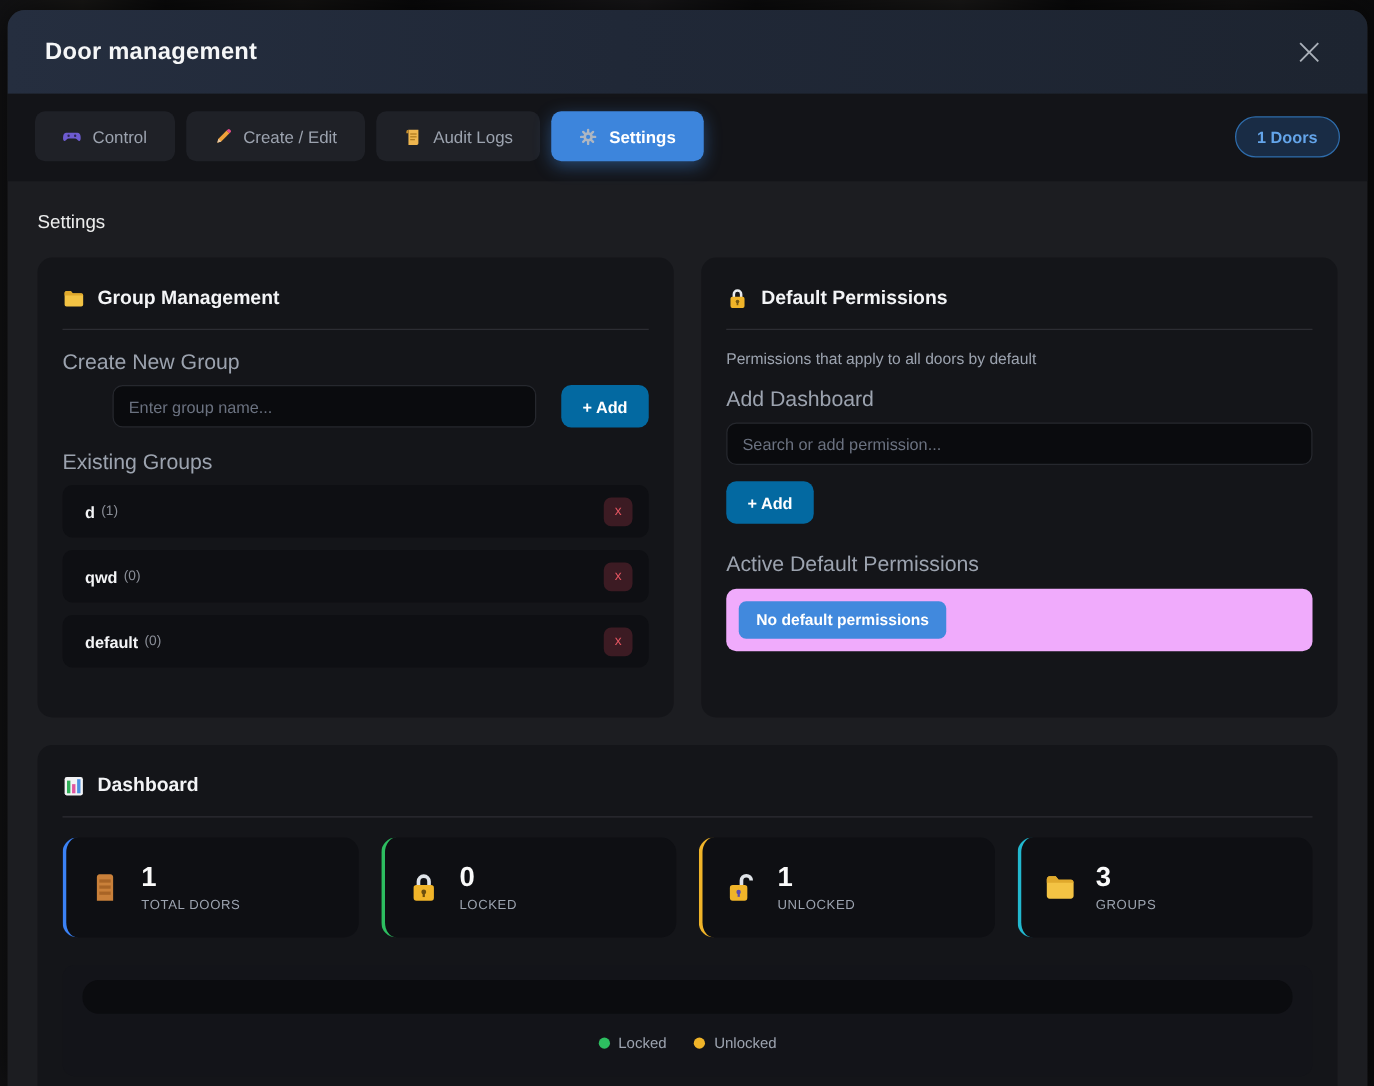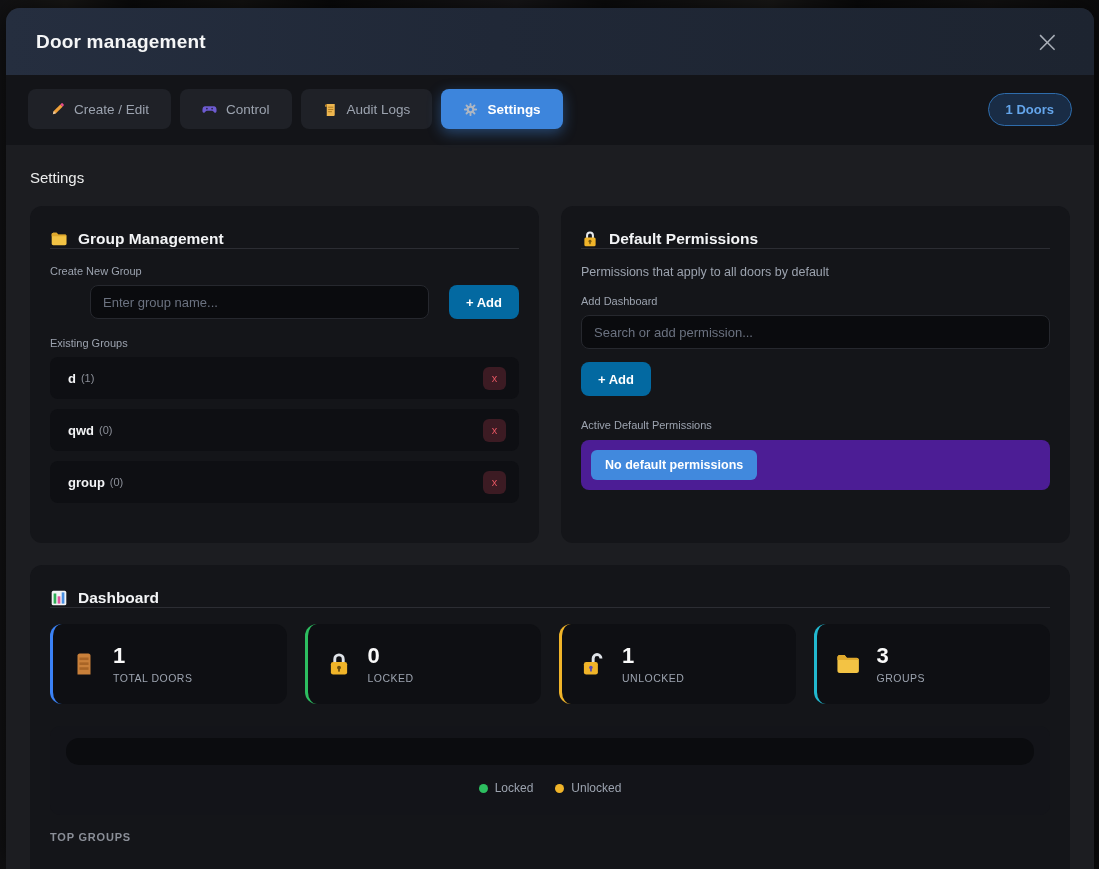--- a/index.html
+++ b/index.html
@@ -29,25 +29,25 @@
     box-shadow:0 4px 14px rgba(61,133,220,.45); }
   .doors-badge { margin-left:auto; background:rgba(33,74,124,.45); border:1.5px solid #2e6cab;
     color:#64a5ea; font-size:13px; font-weight:bold; border-radius:999px; padding:8px 17px; }
 
   
   .mbody { padding:20px 24px 0; }
   .page-heading { color:#eceded; font-size:15px; margin:4px 0 20px; font-weight:normal; }
 
   .panel-grid { display:grid; grid-template-columns:1fr 1fr; column-gap:22px; }
   .panel { background:#141519; border-radius:12px; padding:24px 20px 30px; }
-  .panel-head { display:flex; align-items:center; gap:10px; 
+  .panel-head { display:flex; align-items:center; gap:10px; padding-bottom:15px;
     border-bottom:1px solid #2c2d33; margin-bottom:16px; }
   .panel-head .ptitle { color:#f3f4f6; font-size:15.5px; font-weight:600; }
 
-  .field-label { color:#9ca3af; font-size:11px; margin-bottom:8px; }
+  .field-label { color:#9ca3af; font-size:17px; margin-bottom:8px; }
   .desc-text { color:#9ca3af; font-size:12.5px; margin-bottom:16px; }
 
   .input { background:#0a0b0e; border:1px solid #26282e; border-radius:8px; height:34px;
     color:#d1d5db; font-size:13px; padding:0 12px; outline:none; width:100%; font-family:inherit; }
   .input::placeholder { color:#6b7280; }
 
   .add-btn { background:#0369a1; color:#fff; border:none; border-radius:8px; height:34px;
     padding:0 17px; font-size:13px; font-weight:bold; cursor:pointer; font-family:inherit; }
 
   .create-row { display:flex; gap:20px; margin-bottom:18px;padding-left:40px; }
@@ -55,21 +55,21 @@
 
   .group-row { background:#0e0f13; border-radius:8px; height:42px; display:flex;
     align-items:center; padding:0 13px 0 18px; margin-bottom:10px; }
   .group-name { color:#f3f4f6; font-size:13px; font-weight:bold; }
   .group-count { color:#8b8f98; font-size:11px; margin-left:5px; }
   .del-btn { margin-left:auto; width:23px; height:23px; background:#3c1b23; color:#e25561;
     border:none; border-radius:6px; font-size:11px; cursor:pointer; line-height:1; font-family:inherit; }
 
   .perm-add-btn { margin-top:13px; }
   .active-label { margin-top:23px; }
-  .perm-box { background:#4c1d95; border-radius:8px; padding:10px; margin-top:9px; min-height:44px; }
+  .perm-box { background:#f0abfc; border-radius:8px; padding:10px; margin-top:9px; min-height:44px; }
   .empty-pill { display:inline-block; background:#4189dd; color:#fff; font-size:12.5px;
     font-weight:bold; border-radius:6px; padding:8px 14px; }
 
   
   .dashboard { margin-top:22px; min-height:400px; }
   .stat-row { display:flex; gap:18px; margin-top:14px; }
   .stat-card { flex:1; background:#0e0f13; border-radius:12px; border-left:3px solid #3b82f6;
     height:80px; display:flex; align-items:center; gap:16px; padding:0 18px; }
   .stat-num { color:#fafafa; font-size:22px; font-weight:bold; line-height:1.1; }
   .stat-label { color:#9ca3af; font-size:10.5px; letter-spacing:.5px; margin-top:3px; }
@@ -91,41 +91,41 @@
 <div class="backdrop"></div>
 
 <div class="modal">
 
   <div class="mheader">
     <div class="mtitle">Door management</div>
     <div class="close">×</div>
   </div>
 
   <div class="tabbar">
+
+  <button class="tab">
+    <span class="icon">
+          <svg width="15" height="15" viewBox="0 0 16 16">
+            <path d="M3.2 4.5h9.6c1.5 0 2.4 1.2 2.6 2.8.2 1.7.3 3.4-.6 4-.9.6-1.9-.3-2.6-1.2-.4-.5-.8-.8-1.4-.8H5.2c-.6 0-1 .3-1.4.8-.7.9-1.7 1.8-2.6 1.2-.9-.6-.8-2.3-.6-4 .2-1.6 1.1-2.8 2.6-2.8z" fill="#6d5bd0"></path>
+            <circle cx="5.2" cy="7" r="1" fill="#2c2550"></circle>
+            <circle cx="10.8" cy="7" r="1" fill="#2c2550"></circle>
+          </svg>
+        </span>
+    <span class="tab-label">Control</span>
+  </button>
 
   <button class="tab">
     <span class="icon">
           <svg width="15" height="15" viewBox="0 0 16 16">
             <path d="M3 13l1-3.4 7-7L13.4 5l-7 7L3 13z" fill="#f0a13a"></path>
             <path d="M11 2.6L13.4 5l1-1a1.2 1.2 0 0 0 0-1.7l-.7-.7a1.2 1.2 0 0 0-1.7 0l-1 1z" fill="#e84d8a"></path>
             <path d="M3 13l1-3.4L6.4 12 3 13z" fill="#e7c9a5"></path>
           </svg>
         </span>
     <span class="tab-label">Create / Edit</span>
-  </button>
-
-  <button class="tab">
-    <span class="icon">
-          <svg width="15" height="15" viewBox="0 0 16 16">
-            <path d="M3.2 4.5h9.6c1.5 0 2.4 1.2 2.6 2.8.2 1.7.3 3.4-.6 4-.9.6-1.9-.3-2.6-1.2-.4-.5-.8-.8-1.4-.8H5.2c-.6 0-1 .3-1.4.8-.7.9-1.7 1.8-2.6 1.2-.9-.6-.8-2.3-.6-4 .2-1.6 1.1-2.8 2.6-2.8z" fill="#6d5bd0"></path>
-            <circle cx="5.2" cy="7" r="1" fill="#2c2550"></circle>
-            <circle cx="10.8" cy="7" r="1" fill="#2c2550"></circle>
-          </svg>
-        </span>
-    <span class="tab-label">Control</span>
   </button>
 
   <button class="tab">
     <span class="icon">
           <svg width="15" height="15" viewBox="0 0 16 16">
             <path d="M4 2h8.5v11.5c0 .8-.6 1.5-1.4 1.5H4V2z" fill="#eeb64f"></path>
             <path d="M4 2c-1 0-1.8.8-1.8 1.8V5H4V2z" fill="#c98f2b"></path>
             <rect x="5.5" y="5" width="5.5" height="1.1" fill="#b07c20"></rect>
             <rect x="5.5" y="7.4" width="5.5" height="1.1" fill="#b07c20"></rect>
             <rect x="5.5" y="9.8" width="4" height="1.1" fill="#b07c20"></rect>
@@ -180,21 +180,21 @@
     <button class="del-btn">x</button>
   </div>
 
   <div class="group-row">
     <span class="group-name">qwd</span>
     <span class="group-count">(0)</span>
     <button class="del-btn">x</button>
   </div>
 
   <div class="group-row">
-    <span class="group-name">group</span>
+    <span class="group-name">default</span>
     <span class="group-count">(0)</span>
     <button class="del-btn">x</button>
   </div>
 </div>
       </div>
 
       <div class="panel">
         <div class="panel-head">
           <span class="icon">
               <svg width="18" height="18" viewBox="0 0 16 16">

